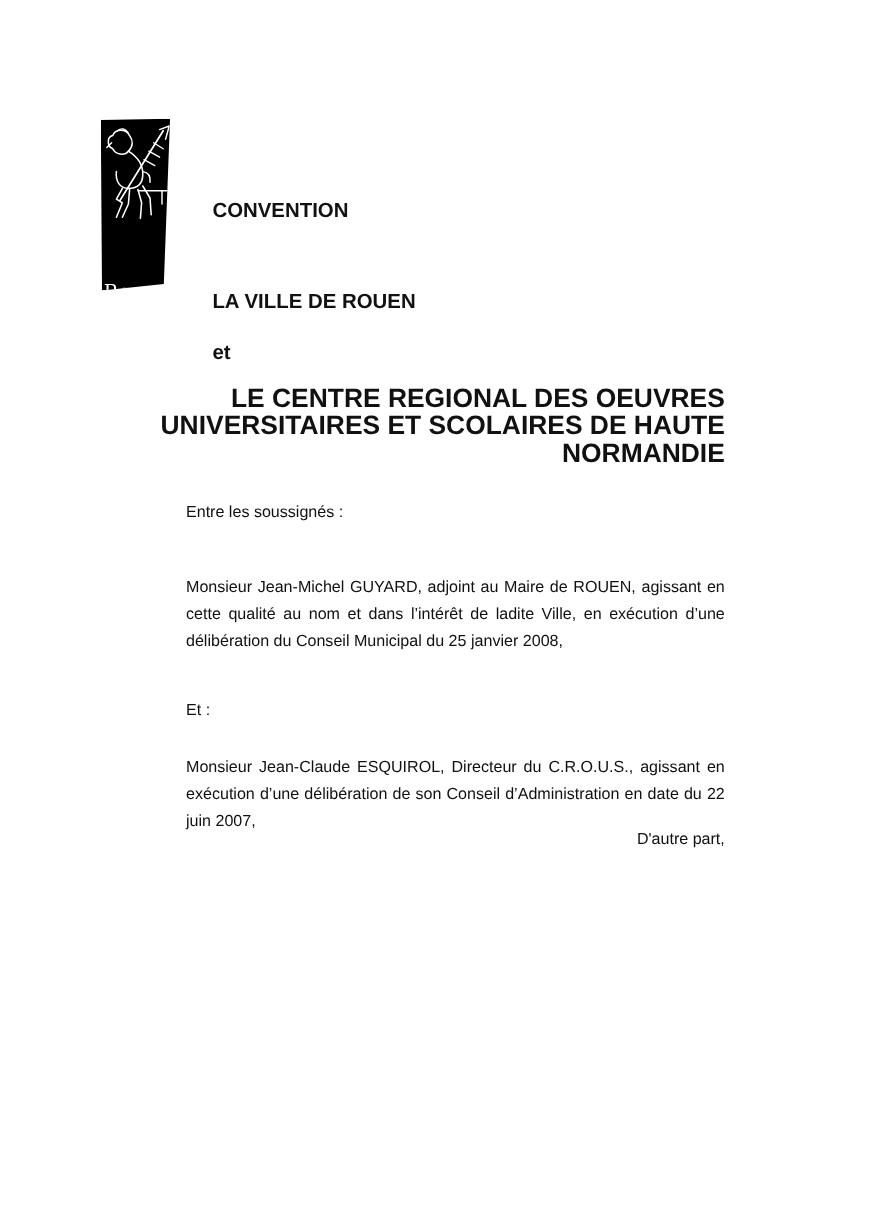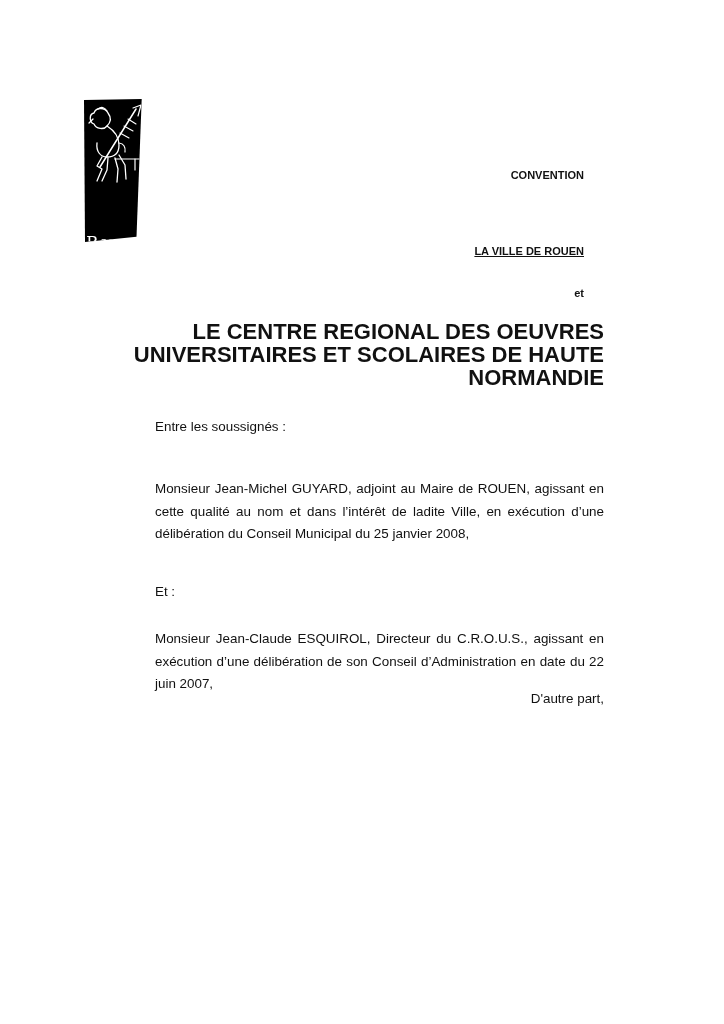--- a/index.html
+++ b/index.html
@@ -42,40 +42,40 @@
     font-size: 16px;
     letter-spacing: 0.5px;
     color: #ffffff;
     line-height: 20px;
     margin-top: 48px;
   }
 
   
   .h-line {
     position: absolute;
-    left: 156px;
+    left: 177px;
     width: 428px;
-    text-align: right;
+    text-align: left;
     font-weight: bold;
-    font-size: 11px;
+    font-size: 17px;
     line-height: 23px;
     white-space: nowrap;
   }
   .h-wide {
     position: absolute;
     left: 110px;
     width: 494px;
     text-align: right;
     font-weight: bold;
     font-size: 22px;
     line-height: 23px;
   }
   .t-conv   { top: 164px; }
   .t-entre  { top: 202px; }
-  .t-ville  { top: 240px; text-decoration: underline; }
+  .t-ville  { top: 240px; }
   .t-et     { top: 282px; }
   .t-centre { top: 320px; }
 
   
   .b-block {
     position: absolute;
     left: 155px;
     width: 449px;
     font-size: 13.4px;
     line-height: 22.5px;

